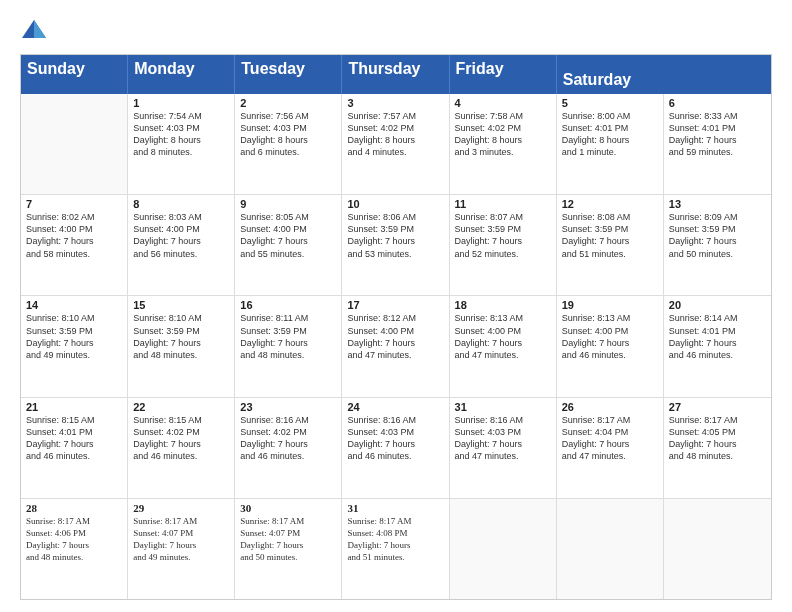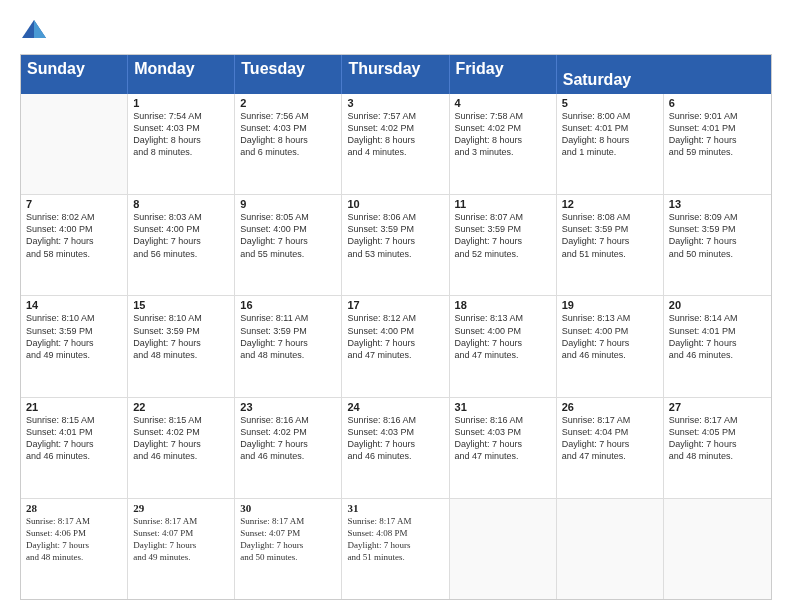--- a/index.html
+++ b/index.html
@@ -172,21 +172,21 @@
           </div>
           <div class="cal-cell">
             <span class="day-num">5</span>
             <span class="cell-line">Sunrise: 8:00 AM</span>
             <span class="cell-line">Sunset: 4:01 PM</span>
             <span class="cell-line">Daylight: 8 hours</span>
             <span class="cell-line">and 1 minute.</span>
           </div>
           <div class="cal-cell">
             <span class="day-num">6</span>
-            <span class="cell-line">Sunrise: 9:01 AM</span>
+            <span class="cell-line">Sunrise: 8:33 AM</span>
             <span class="cell-line">Sunset: 4:01 PM</span>
             <span class="cell-line">Daylight: 7 hours</span>
             <span class="cell-line">and 59 minutes.</span>
           </div>
         </div>
         <div class="cal-row">
           <div class="cal-cell">
             <span class="day-num">7</span>
             <span class="cell-line">Sunrise: 8:02 AM</span>
             <span class="cell-line">Sunset: 4:00 PM</span>

